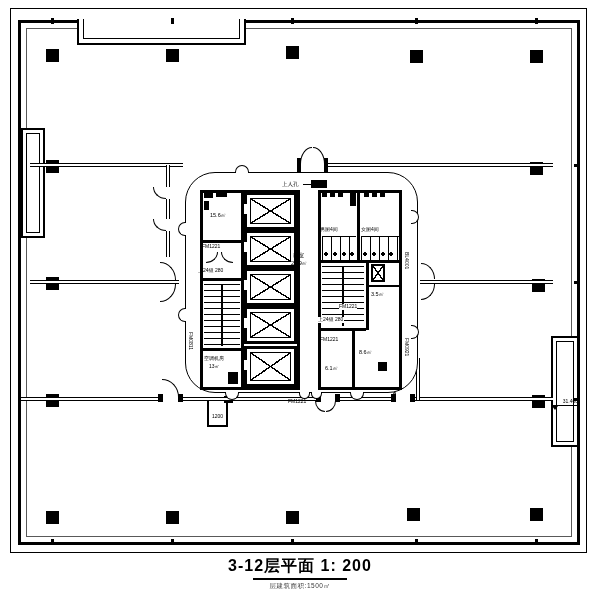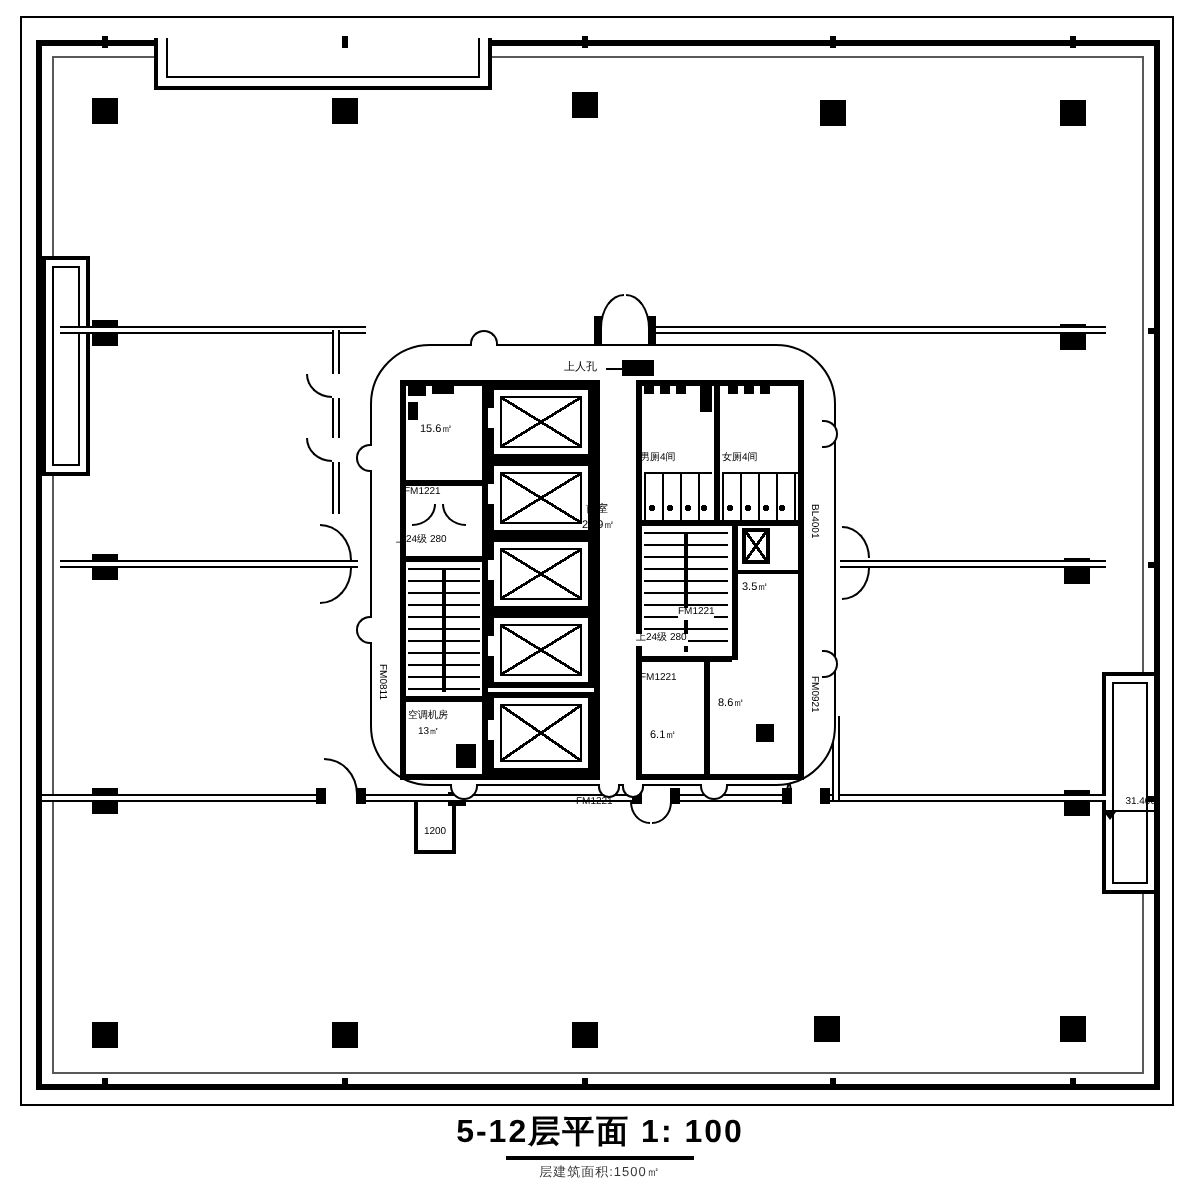--- a/index.html
+++ b/index.html
@@ -215,15 +215,15 @@
 <div class="a lbl" style="left:320px;top:337px;font-size:5px;">FM1221</div>
 <div class="a lbl" style="left:325px;top:365px;">6.1㎡</div>
 <div class="a lbl" style="left:359px;top:349px;">8.6㎡</div>
 <div class="a blk" style="left:378px;top:362px;width:9px;height:9px;"></div>
 <div class="a lbl" style="left:288px;top:399px;font-size:5px;">FM1221</div>
 
 <div class="a vtext" style="left:188px;top:332px;">FM0811</div>
 <div class="a vtext" style="left:404px;top:252px;">BL4001</div>
 <div class="a vtext" style="left:404px;top:338px;">FM0921</div>
 
-<div class="a title-line" style="left:0px;top:556px;width:600px;">5-12层平面  1: 100</div>
+<div class="a title-line" style="left:0px;top:556px;width:600px;">3-12层平面  1: 200</div>
 <div class="a blk" style="left:253px;top:578px;width:94px;height:2px;"></div>
 <div class="a sub-line" style="left:0px;top:582px;width:600px;">层建筑面积:1500㎡</div>
 
 </body></html>

